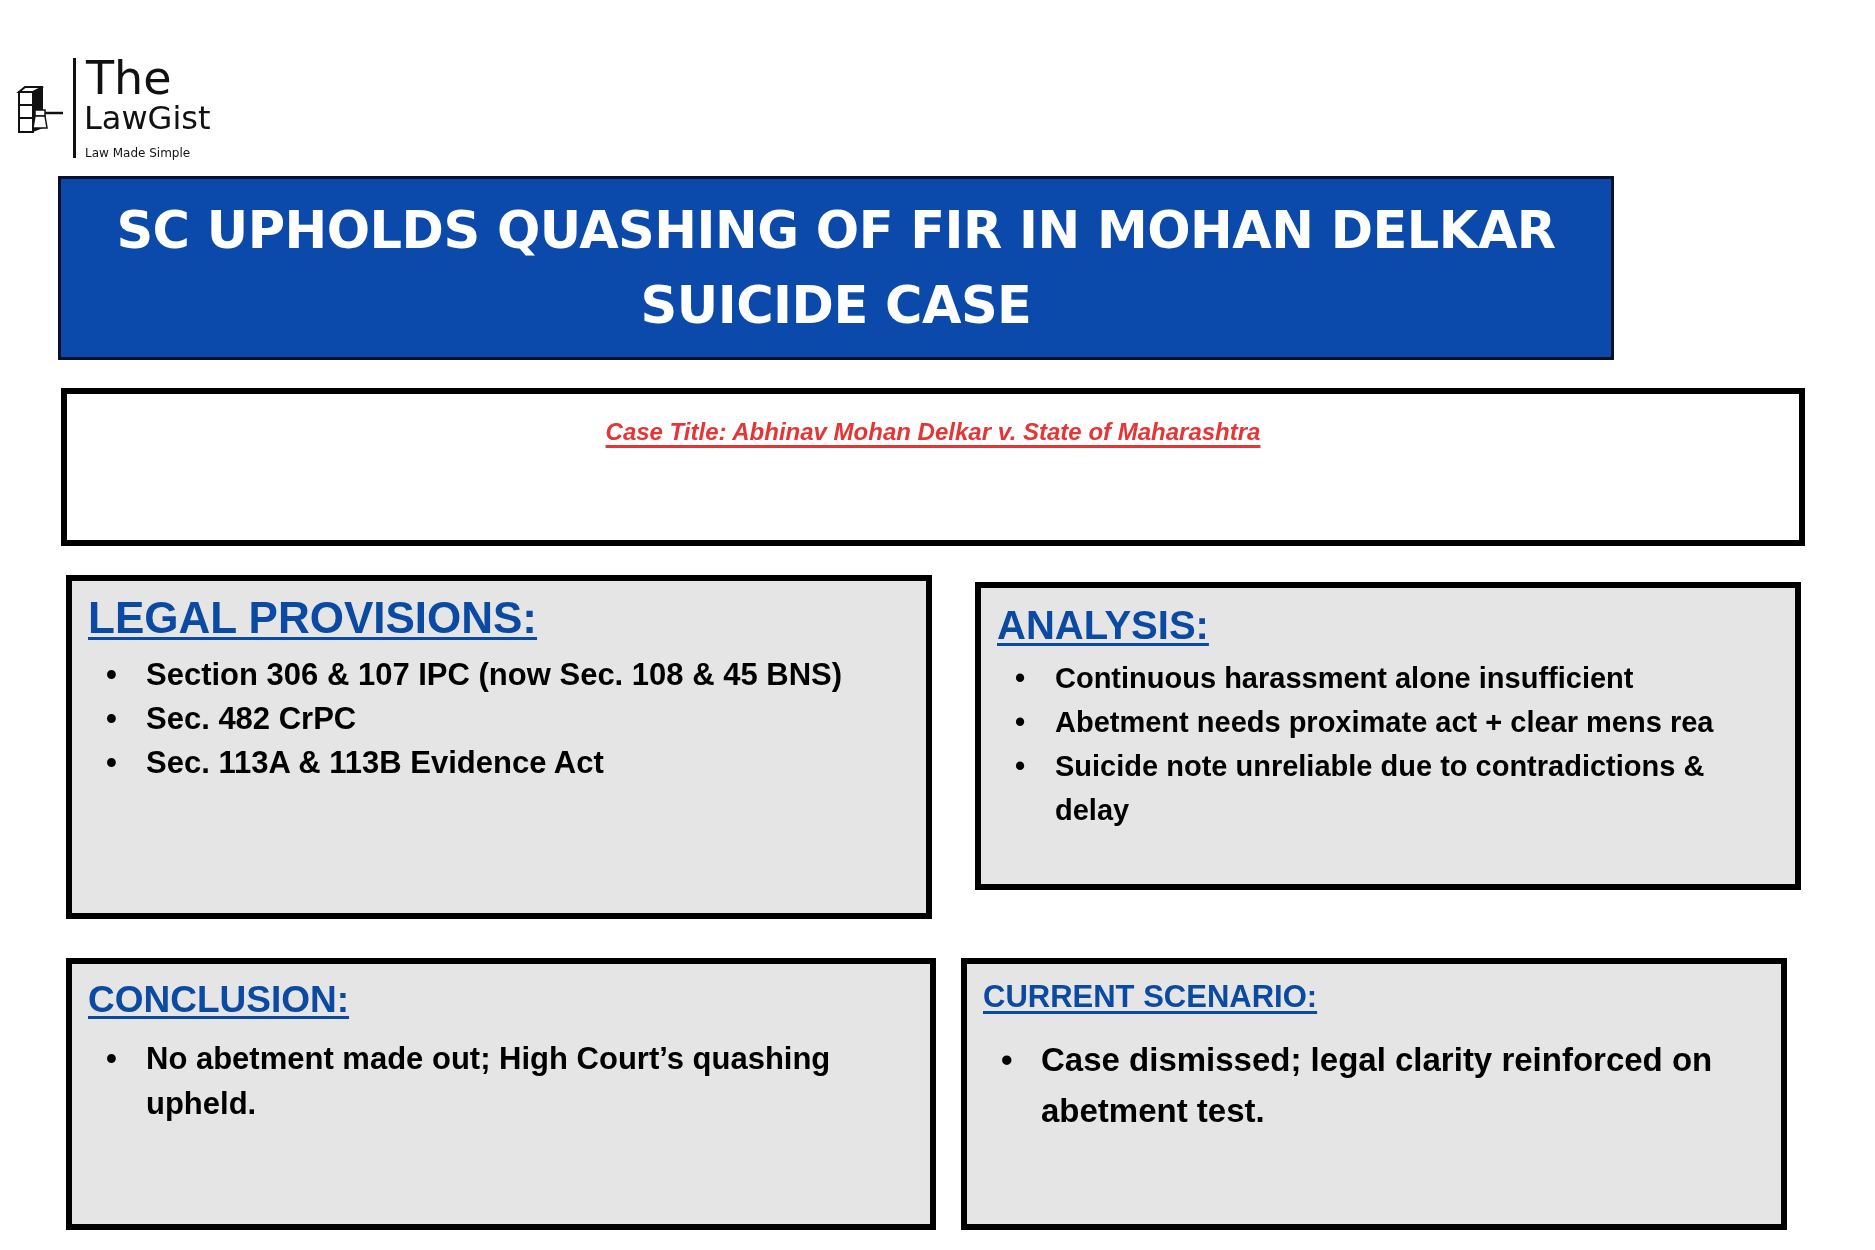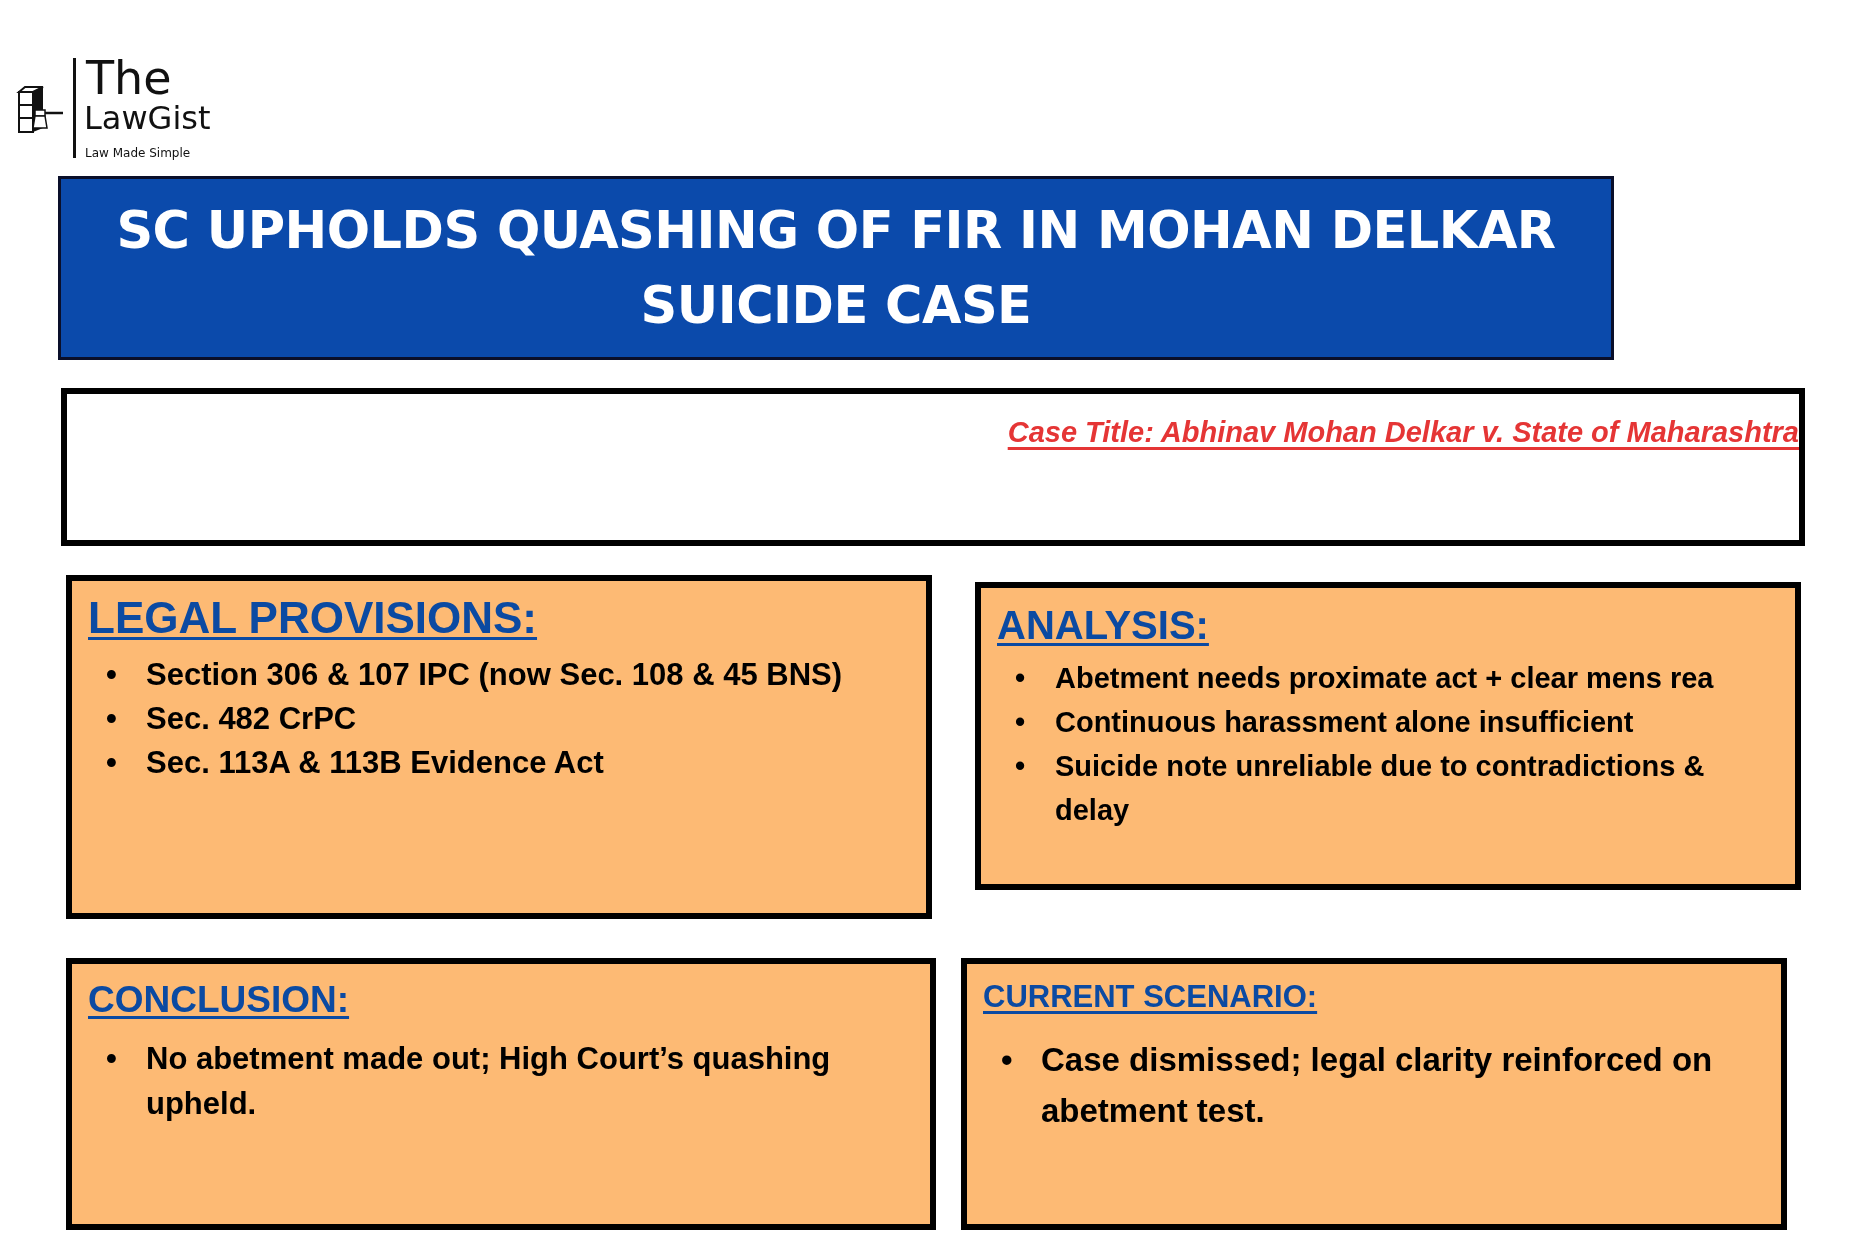--- a/index.html
+++ b/index.html
@@ -27,32 +27,32 @@
     color: #ffffff; font-weight: 700; font-size: 51px; line-height: 75px;
     width: 1660px; font-family: "DejaVu Sans", sans-serif; letter-spacing: -0.5px;
   }
 
   
   .case-box {
     left: 61px; top: 388px; width: 1744px; height: 158px;
     border: 6px solid #000; box-sizing: border-box; background: #fff;
   }
   .case-title {
-    position: absolute; left: 0; right: 0; top: 16px; text-align: right;
-    color: #e53535; font-size: 29px; line-height: 44px; font-style: italic; font-weight: 700;
+    position: absolute; left: 0; right: 0; top: 16px; text-align: center;
+    color: #e53535; font-size: 24px; line-height: 44px; font-style: italic; font-weight: 700;
     text-decoration: underline; text-decoration-thickness: 3px; text-underline-offset: 5px;
   }
   .case-bench {
     position: absolute; left: 0; right: 0; top: 73px; text-align: center;
     color: #e53535; font-size: 38px; line-height: 44px; font-weight: 700;
   }
   .case-bench .bench-label { text-decoration: underline; text-decoration-thickness: 3px; text-underline-offset: 5px; }
 
   
-  .box { border: 6px solid #000; box-sizing: border-box; background: #fdba74; padding-left: 40px; }
+  .box { border: 6px solid #000; box-sizing: border-box; background: #e5e5e5; padding-left: 40px; }
   .box-legal { left: 66px; top: 575px; width: 866px; height: 344px; }
   .box-analysis { left: 975px; top: 582px; width: 826px; height: 308px; }
   .box-conclusion { left: 66px; top: 958px; width: 870px; height: 272px; }
   .box-scenario { left: 961px; top: 958px; width: 826px; height: 272px; }
 
   .heading {
     position: absolute; color: #0b4aa2; font-weight: 700;
     text-decoration: underline; text-decoration-thickness: 3px; text-underline-offset: 4px;
     white-space: nowrap;
   }
@@ -107,22 +107,22 @@
   <ul class="bullets ul-legal">
     <li>Section 306 &amp; 107 IPC (now Sec. 108 &amp; 45 BNS)</li>
     <li>Sec. 482 CrPC</li>
     <li>Sec. 113A &amp; 113B Evidence Act</li>
   </ul>
 </div>
 
 <div class="abs box box-analysis">
   <div class="heading h-analysis">ANALYSIS:</div>
   <ul class="bullets ul-analysis">
+    <li>Continuous harassment alone insufficient</li>
     <li>Abetment needs proximate act + clear mens rea</li>
-    <li>Continuous harassment alone insufficient</li>
     <li>Suicide note unreliable due to contradictions &amp; delay</li>
   </ul>
 </div>
 
 <div class="abs box box-conclusion">
   <div class="heading h-conclusion">CONCLUSION:</div>
   <ul class="bullets ul-conclusion">
     <li>No abetment made out; High Court’s quashing upheld.</li>
   </ul>
 </div>

